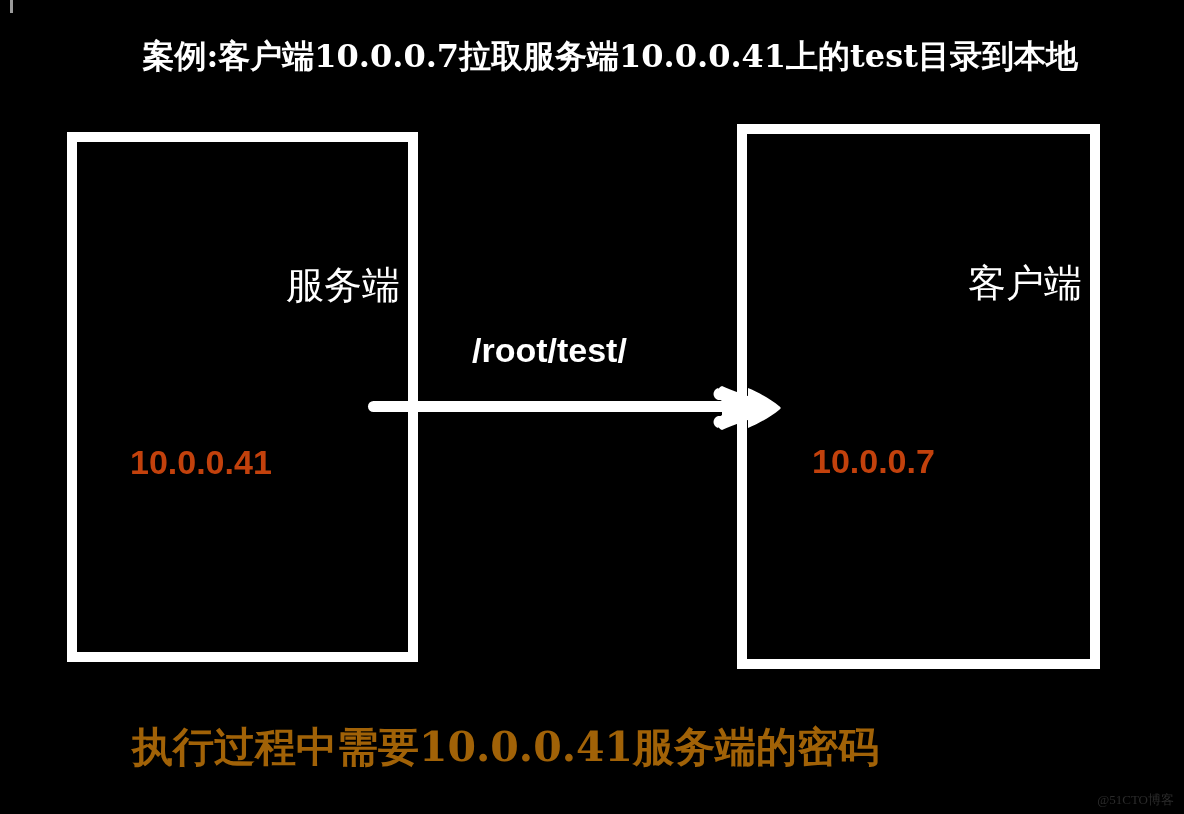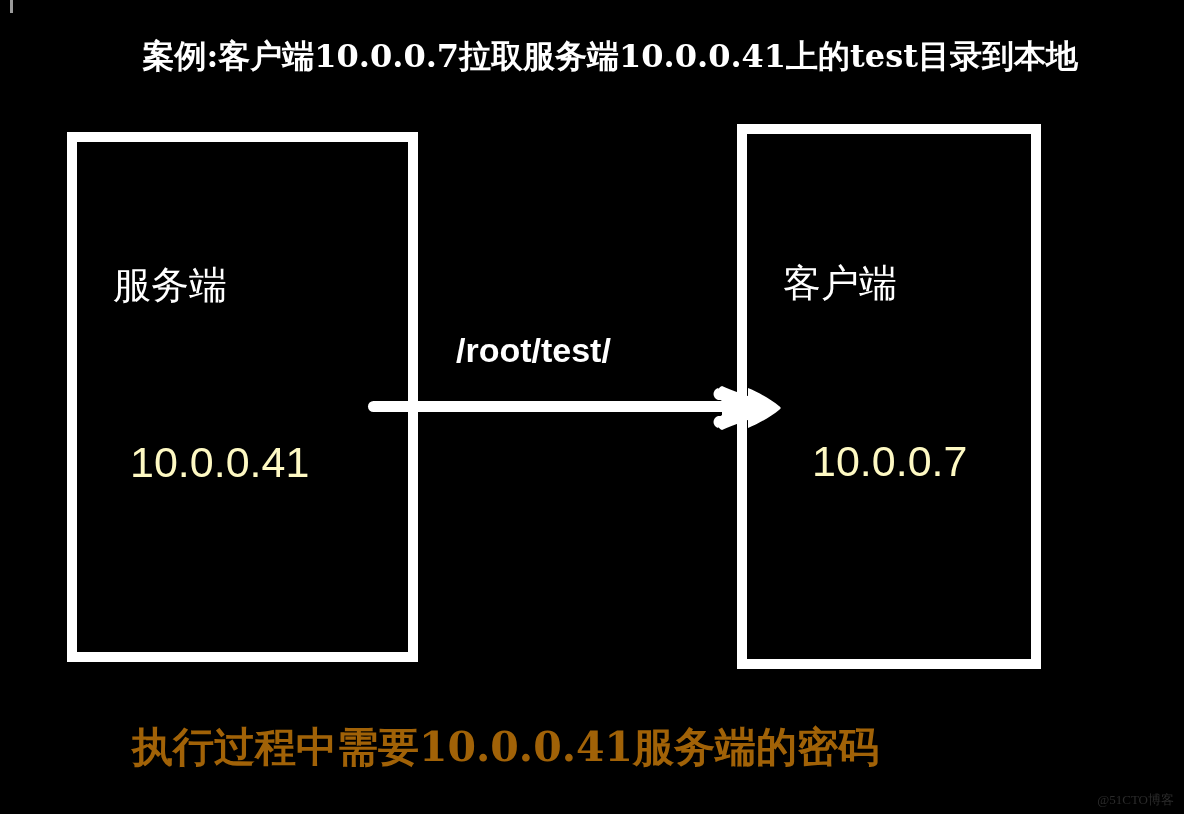--- a/index.html
+++ b/index.html
@@ -57,65 +57,65 @@
   }
   #server-box {
     left: 67px;
     top: 132px;
     width: 351px;
     height: 530px;
   }
   #client-box {
     left: 737px;
     top: 124px;
-    width: 304px;
+    width: 363px;
     height: 545px;
   }
 
   .node-title {
     position: absolute;
     left: 0;
     right: 8px;
-    text-align: left;
+    text-align: right;
     color: #ffffff;
     font-family: "DejaVu Serif", "Liberation Serif", serif;
     font-weight: normal;
     font-size: 38px;
     line-height: 42px;
     white-space: nowrap;
     padding-left: 36px;
   }
   #server-box .node-title { top: 122px; }
   #client-box .node-title { top: 128px; }
 
   .node-ip {
     position: absolute;
-    color: #fef9c3;
+    color: #c2410c;
     font-family: "Liberation Sans", sans-serif;
-    font-weight: normal;
-    font-size: 43px;
+    font-weight: bold;
+    font-size: 34px;
     line-height: 38px;
     white-space: nowrap;
   }
   #server-box .node-ip { left: 53px; top: 301px; }
   #client-box .node-ip { left: 65px; top: 308px; }
 
   
   #arrow-group {
     position: absolute;
     left: 360px;
     top: 380px;
     width: 430px;
     height: 60px;
   }
   #arrow-group svg { display: block; }
 
   .arrow-label {
     position: absolute;
-    left: 456px;
+    left: 472px;
     top: 330px;
     color: #ffffff;
     font-family: "Liberation Sans", sans-serif;
     font-weight: bold;
     font-size: 34px;
     line-height: 40px;
     white-space: nowrap;
   }
 
   

